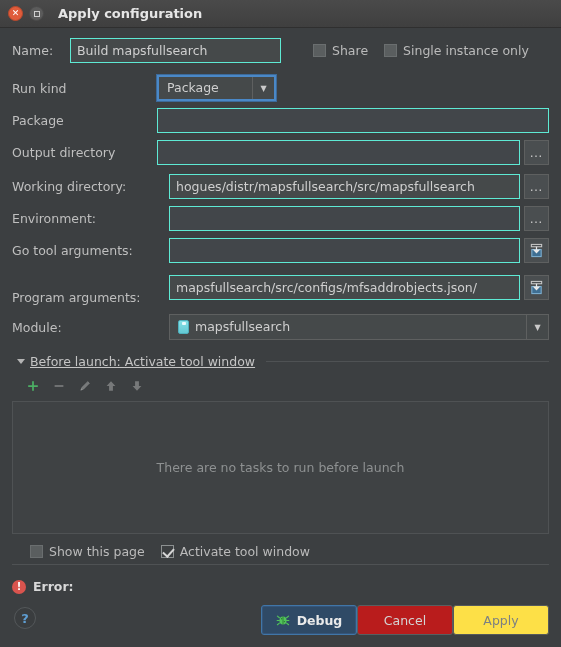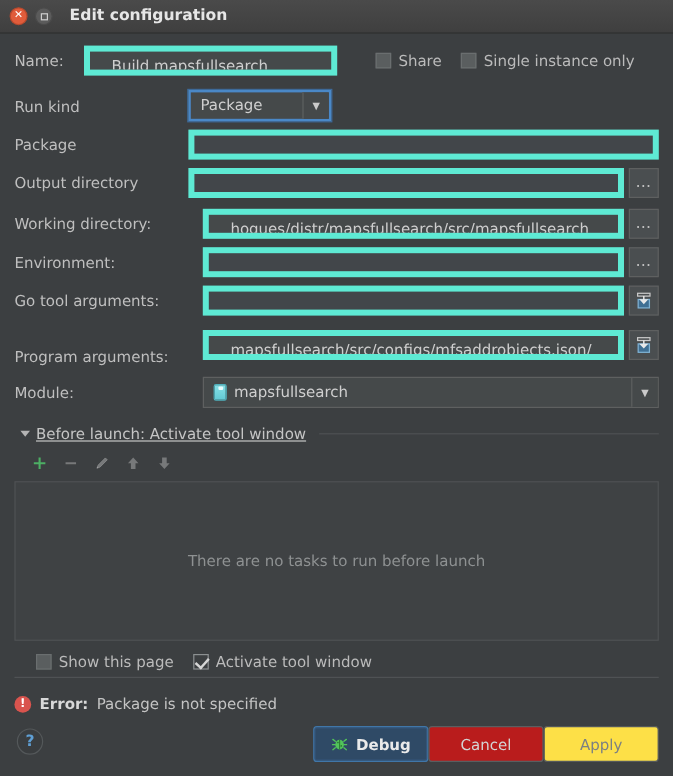--- a/index.html
+++ b/index.html
@@ -44,25 +44,25 @@
   }
 
   .row { display: flex; align-items: center; margin-bottom: 7px; }
   .lbl { color: #bfbfbf; white-space: nowrap; }
 
   .lbl-col { width: 157px; flex: 0 0 157px; }
 
   
   .tfield {
     background: #45494a;
-    border: 5px solid #5eead4;
+    border: 1px solid #5eead4;
     color: #cfcfcf;
     height: 25px;
     line-height: 23px;
-    padding: 0 18px;
+    padding: 0 6px;
     font-size: 12.5px;
     overflow: hidden;
     white-space: nowrap;
     text-overflow: clip;
     direction: rtl;
     text-align: left;
   }
   .tfield.ltr { direction: ltr; }
   .tfield.empty { background: #42464a; }
 
@@ -206,21 +206,21 @@
   .bug { width: 14px; height: 14px; display:block; }
 </style>
 </head>
 <body>
 
 <div class="titlebar">
   <div class="wbtn wbtn-close">✕</div>
   <div class="wbtn wbtn-max">
       <span class="sq"></span>
     </div>
-  <div class="win-title">Edit configuration</div>
+  <div class="win-title">Apply configuration</div>
 </div>
 
 <div class="dialog">
 
   <div class="row">
     <div class="lbl" style="width:58px;flex:0 0 58px;">Name:</div>
     <div class="tfield ltr" style="width:211px;flex:0 0 211px;" placeholder="">Build mapsfullsearch</div>
 
     <div style="display:flex;align-items:center;margin-left:32px;">
       <div class="cb">
@@ -344,21 +344,20 @@
       <span class="cbbox checked"></span>
       <span>Activate tool window</span>
     </div>
   </div>
 
   <div class="botsep"></div>
 
   <div class="errline">
     <span class="erricon">!</span>
     <span class="err-b">Error:</span>
-    <span class="err-t">Package is not specified</span>
   </div>
 
   <div class="btnbar">
     <div class="helpbtn">
       <span>?</span>
     </div>
     <div class="rightbtns">
       <div class="btn primary">
         <svg class="bug" viewBox="0 0 16 16">
           <ellipse cx="8" cy="8.6" rx="4.1" ry="4.6" fill="#52c45a"></ellipse>

